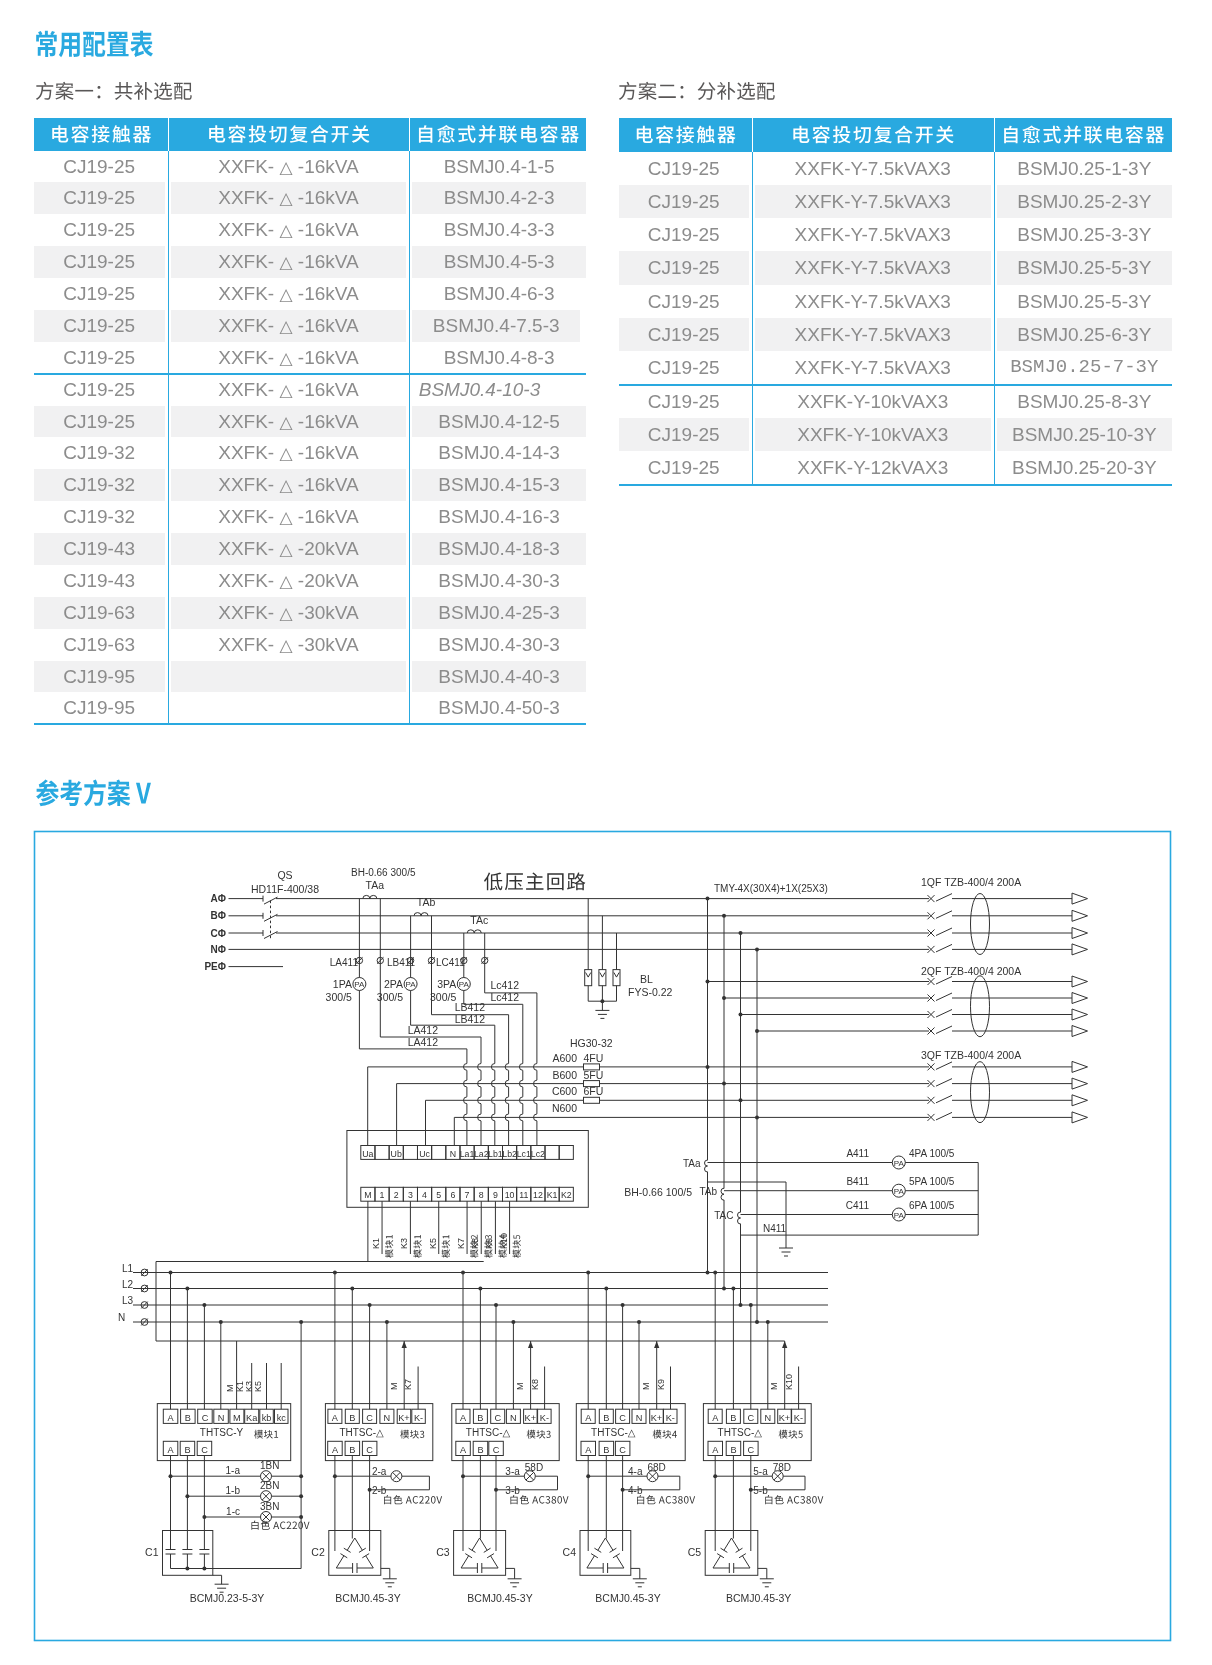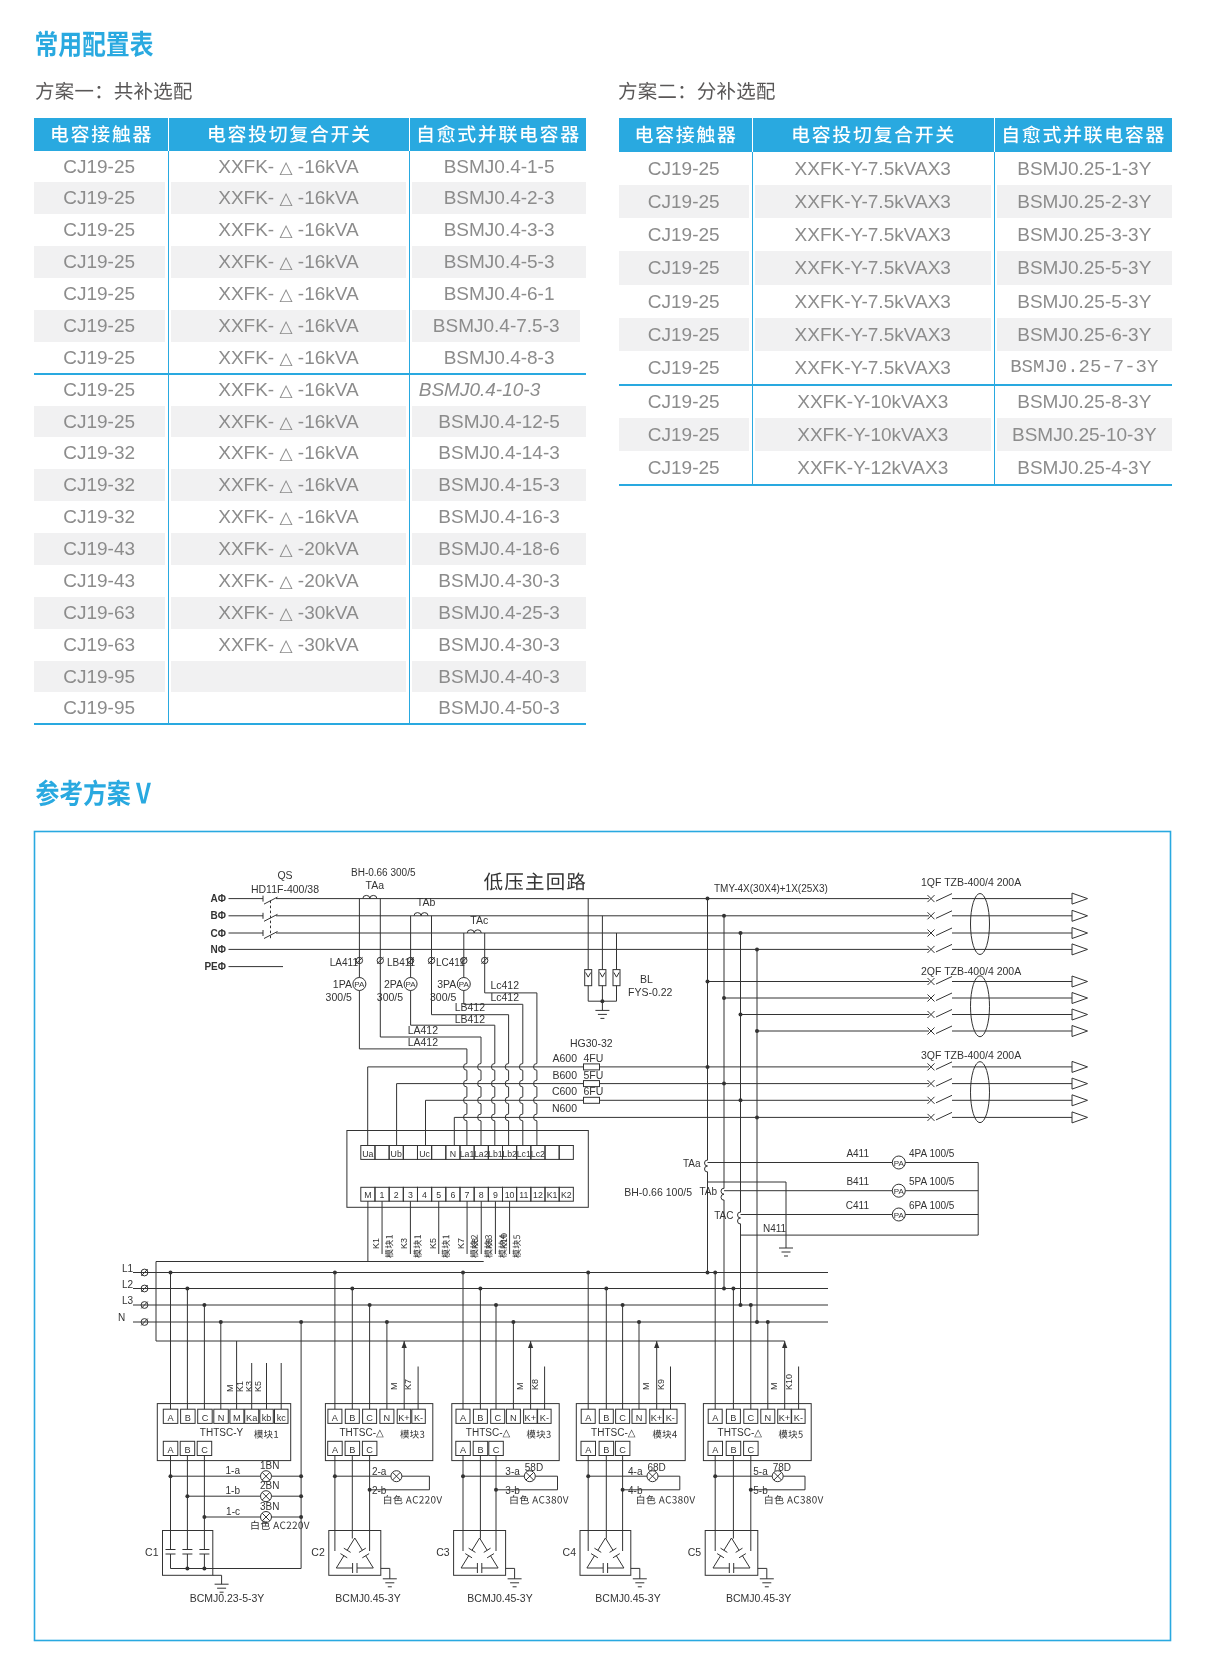--- a/index.html
+++ b/index.html
@@ -37,21 +37,21 @@
       <div class="c" style="left:378.6px;width:173.8px;">BSMJ0.4-3-3</div>
     </div>
 <div class="row" style="left:0;top:128.14px;width:552.4px;height:31.88px;line-height:31.88px;">
       <div class="c" style="left:0.0px;width:131.2px;background:#f1f1f2;">CJ19-25</div>
       <div class="c" style="left:137.2px;width:235.4px;background:#f1f1f2;">XXFK- <span class="tri">△</span> -16kVA</div>
       <div class="c" style="left:378.6px;width:173.8px;background:#f1f1f2;">BSMJ0.4-5-3</div>
     </div>
 <div class="row" style="left:0;top:160.02px;width:552.4px;height:31.88px;line-height:31.88px;">
       <div class="c" style="left:0.0px;width:131.2px;">CJ19-25</div>
       <div class="c" style="left:137.2px;width:235.4px;">XXFK- <span class="tri">△</span> -16kVA</div>
-      <div class="c" style="left:378.6px;width:173.8px;">BSMJ0.4-6-1</div>
+      <div class="c" style="left:378.6px;width:173.8px;">BSMJ0.4-6-3</div>
     </div>
 <div class="row" style="left:0;top:191.90px;width:552.4px;height:31.88px;line-height:31.88px;">
       <div class="c" style="left:0.0px;width:131.2px;background:#f1f1f2;">CJ19-25</div>
       <div class="c" style="left:137.2px;width:235.4px;background:#f1f1f2;">XXFK- <span class="tri">△</span> -16kVA</div>
       <div class="c" style="left:378.6px;width:168px;background:#f1f1f2;">BSMJ0.4-7.5-3</div>
     </div>
 <div class="row" style="left:0;top:223.78px;width:552.4px;height:31.88px;line-height:31.88px;">
       <div class="c" style="left:0.0px;width:131.2px;">CJ19-25</div>
       <div class="c" style="left:137.2px;width:235.4px;">XXFK- <span class="tri">△</span> -16kVA</div>
       <div class="c" style="left:378.6px;width:173.8px;">BSMJ0.4-8-3</div>
@@ -77,21 +77,21 @@
       <div class="c" style="left:378.6px;width:173.8px;background:#f1f1f2;">BSMJ0.4-15-3</div>
     </div>
 <div class="row" style="left:0;top:383.18px;width:552.4px;height:31.88px;line-height:31.88px;">
       <div class="c" style="left:0.0px;width:131.2px;">CJ19-32</div>
       <div class="c" style="left:137.2px;width:235.4px;">XXFK- <span class="tri">△</span> -16kVA</div>
       <div class="c" style="left:378.6px;width:173.8px;">BSMJ0.4-16-3</div>
     </div>
 <div class="row" style="left:0;top:415.06px;width:552.4px;height:31.88px;line-height:31.88px;">
       <div class="c" style="left:0.0px;width:131.2px;background:#f1f1f2;">CJ19-43</div>
       <div class="c" style="left:137.2px;width:235.4px;background:#f1f1f2;">XXFK- <span class="tri">△</span> -20kVA</div>
-      <div class="c" style="left:378.6px;width:173.8px;background:#f1f1f2;">BSMJ0.4-18-6</div>
+      <div class="c" style="left:378.6px;width:173.8px;background:#f1f1f2;">BSMJ0.4-18-3</div>
     </div>
 <div class="row" style="left:0;top:446.94px;width:552.4px;height:31.88px;line-height:31.88px;">
       <div class="c" style="left:0.0px;width:131.2px;">CJ19-43</div>
       <div class="c" style="left:137.2px;width:235.4px;">XXFK- <span class="tri">△</span> -20kVA</div>
       <div class="c" style="left:378.6px;width:173.8px;">BSMJ0.4-30-3</div>
     </div>
 <div class="row" style="left:0;top:478.82px;width:552.4px;height:31.88px;line-height:31.88px;">
       <div class="c" style="left:0.0px;width:131.2px;background:#f1f1f2;">CJ19-63</div>
       <div class="c" style="left:137.2px;width:235.4px;background:#f1f1f2;">XXFK- <span class="tri">△</span> -30kVA</div>
       <div class="c" style="left:378.6px;width:173.8px;background:#f1f1f2;">BSMJ0.4-25-3</div>
@@ -168,21 +168,21 @@
       <div class="c" style="left:378.0px;width:174.6px;">BSMJ0.25-8-3Y</div>
     </div>
 <div class="row" style="left:0;top:299.90px;width:552.6px;height:33.30px;line-height:33.30px;">
       <div class="c" style="left:0.0px;width:129.5px;background:#f1f1f2;">CJ19-25</div>
       <div class="c" style="left:135.5px;width:236.5px;background:#f1f1f2;">XXFK-Y-10kVAX3</div>
       <div class="c" style="left:378.0px;width:174.6px;background:#f1f1f2;">BSMJ0.25-10-3Y</div>
     </div>
 <div class="row" style="left:0;top:333.20px;width:552.6px;height:33.30px;line-height:33.30px;">
       <div class="c" style="left:0.0px;width:129.5px;">CJ19-25</div>
       <div class="c" style="left:135.5px;width:236.5px;">XXFK-Y-12kVAX3</div>
-      <div class="c" style="left:378.0px;width:174.6px;">BSMJ0.25-4-3Y</div>
+      <div class="c" style="left:378.0px;width:174.6px;">BSMJ0.25-20-3Y</div>
     </div>
 
 <div class="vline" style="left:132.5px;top:33.5px;height:333.00px;"></div>
 <div class="vline" style="left:375.0px;top:33.5px;height:333.00px;"></div>
 
 <div class="hline" style="left:0;top:265.60px;width:552.6px;"></div>
 
 <div class="hline" style="left:0;top:365.50px;width:552.6px;"></div>
 </div>
 

